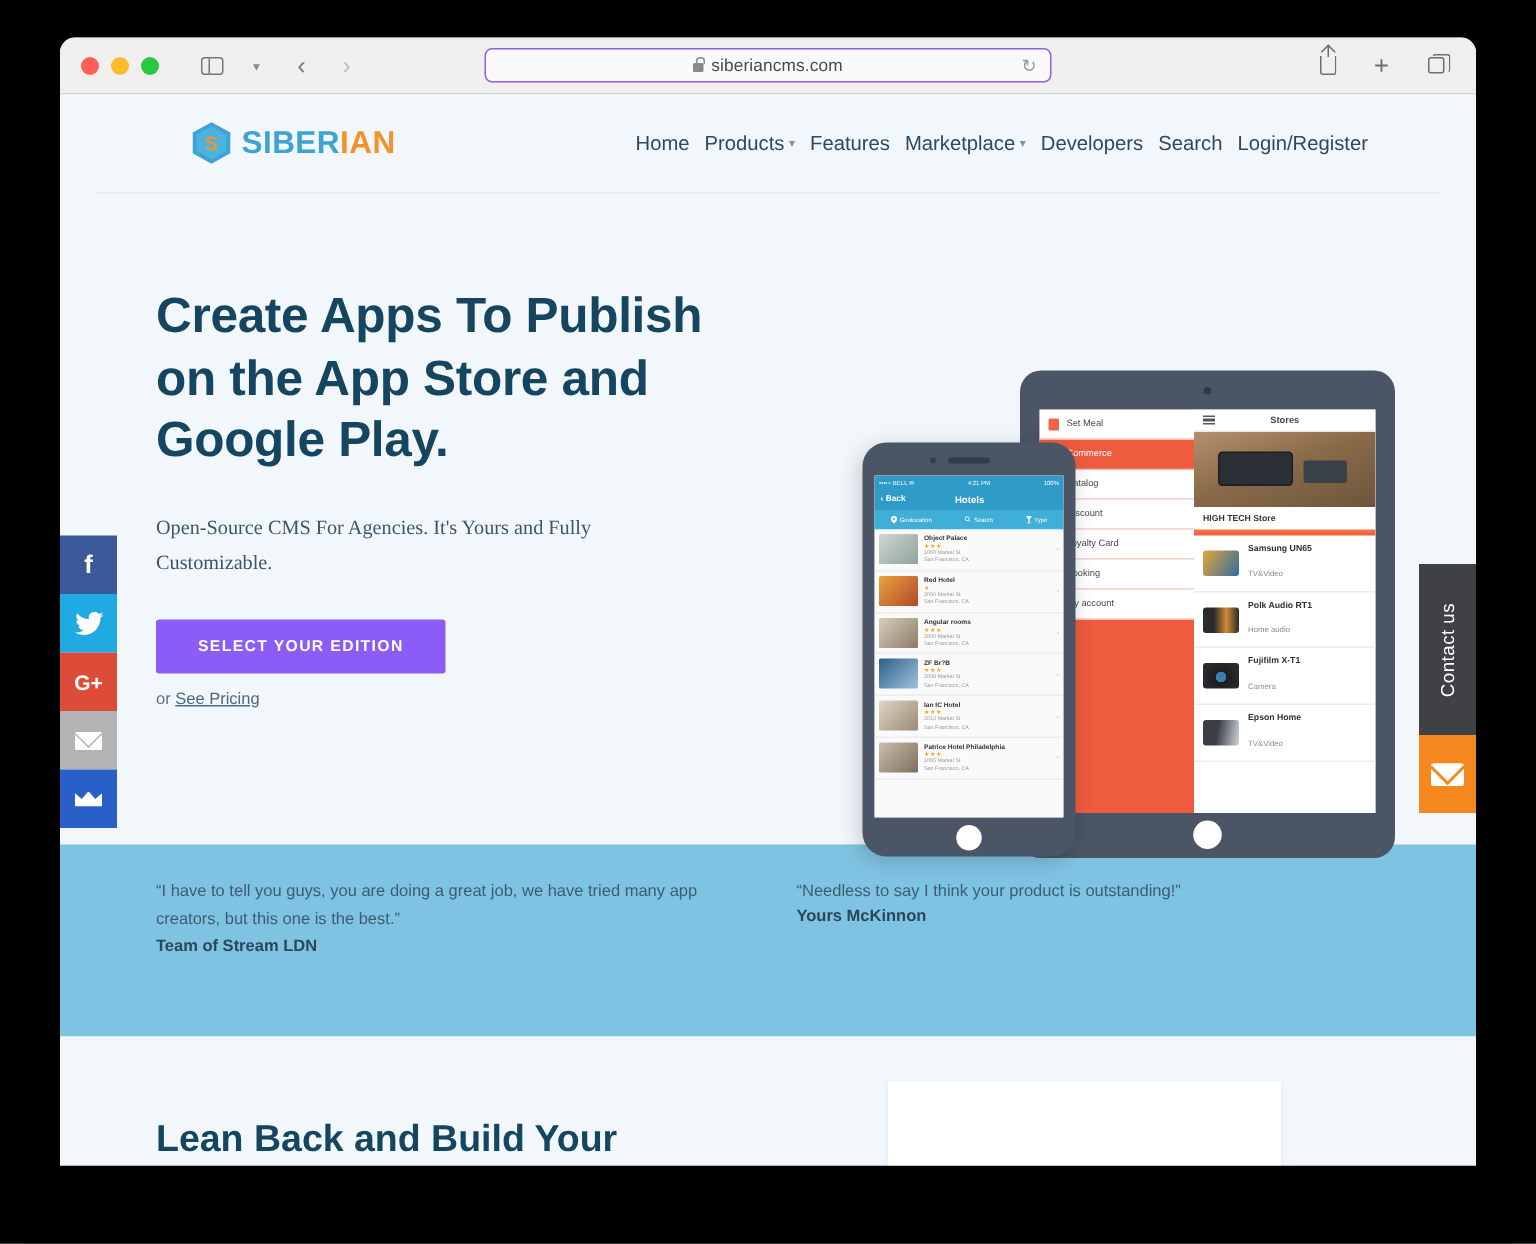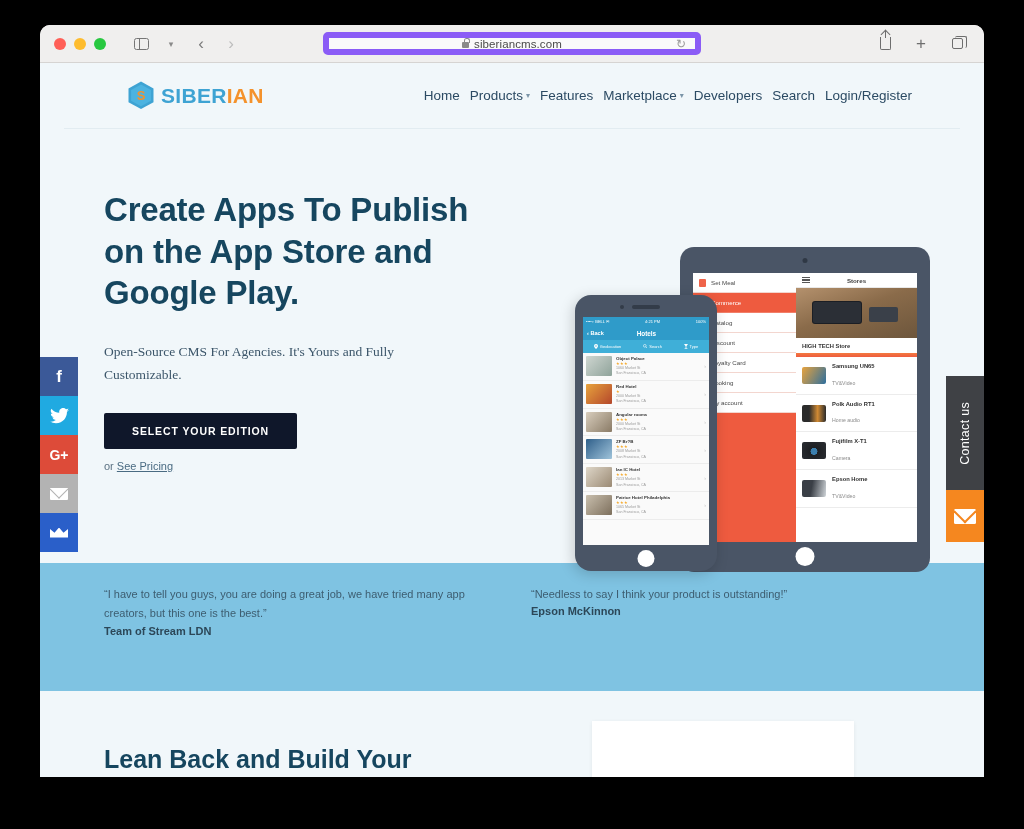--- a/index.html
+++ b/index.html
@@ -49,21 +49,21 @@
     width: 1.4px; background: #767676;
   }
   .chev-small { font-size: 9px; color: #8a8a8a; }
   .nav-arrow { font-size: 17px; color: #7a7a7a; font-weight: 300; line-height: 1; }
   .nav-arrow.fwd { color: #bdbdbd; }
 
   .urlbar {
     position: absolute; left: 50%; transform: translateX(-50%);
     width: 378px; height: 23px;
     background: #fafafa;
-    border: 6px solid #8b5cf6;
+    border: 1px solid #8b5cf6;
     border-radius: 5px;
     display: flex; align-items: center; justify-content: center;
     gap: 5px;
   }
   .lock { width: 7px; height: 6px; background: #8a8a8a; border-radius: 1px; position: relative; margin-top: 2px; }
   .lock::before {
     content:""; position: absolute; left: 1.4px; top: -4px;
     width: 4.2px; height: 4.5px;
     border: 1.2px solid #8a8a8a; border-bottom: none;
     border-radius: 2.5px 2.5px 0 0;
@@ -109,21 +109,21 @@
     font-size: 33px; line-height: 1.26; font-weight: bold;
     color: #16465f; letter-spacing: -.2px;
   }
   .hero-sub {
     margin-top: 26px; font-size: 13.5px; line-height: 1.75; color: #3c566a;
     max-width: 330px;
     font-family: Liberation Serif, serif;
   }
   .cta {
     display: inline-block; margin-top: 26px;
-    background: #0f172a; color: #fff;
+    background: #8b5cf6; color: #fff;
     font-size: 10.5px; font-weight: bold; letter-spacing: .9px;
     padding: 12px 28px; border: none; border-radius: 2px; cursor: pointer;
   }
   .or-line { margin-top: 11px; font-size: 11px; color: #5d7384; }
   .or-line a { color: #4a6b82; text-decoration: underline; cursor: pointer; }
 
   
   .devices { position: absolute; left: 495px; top: 118px; width: 400px; height: 340px; }
   .tablet {
     position: absolute; left: 145px; top: 0;
@@ -568,21 +568,21 @@
       </div>
     </div>
 
     <div class="testimonials">
       <div class="tcol">
         <div class="tquote">“I have to tell you guys, you are doing a great job, we have tried many app creators, but this one is the best.”</div>
         <div class="tauthor">Team of Stream LDN</div>
       </div>
       <div class="tcol">
         <div class="tquote">“Needless to say I think your product is outstanding!”</div>
-        <div class="tauthor">Epson McKinnon</div>
+        <div class="tauthor">Yours McKinnon</div>
       </div>
     </div>
 
     <div class="bottom">
       <h2 class="bottom-title">Lean Back and Build Your</h2>
       <div class="bottom-card">
         
       </div>
     </div>
 

